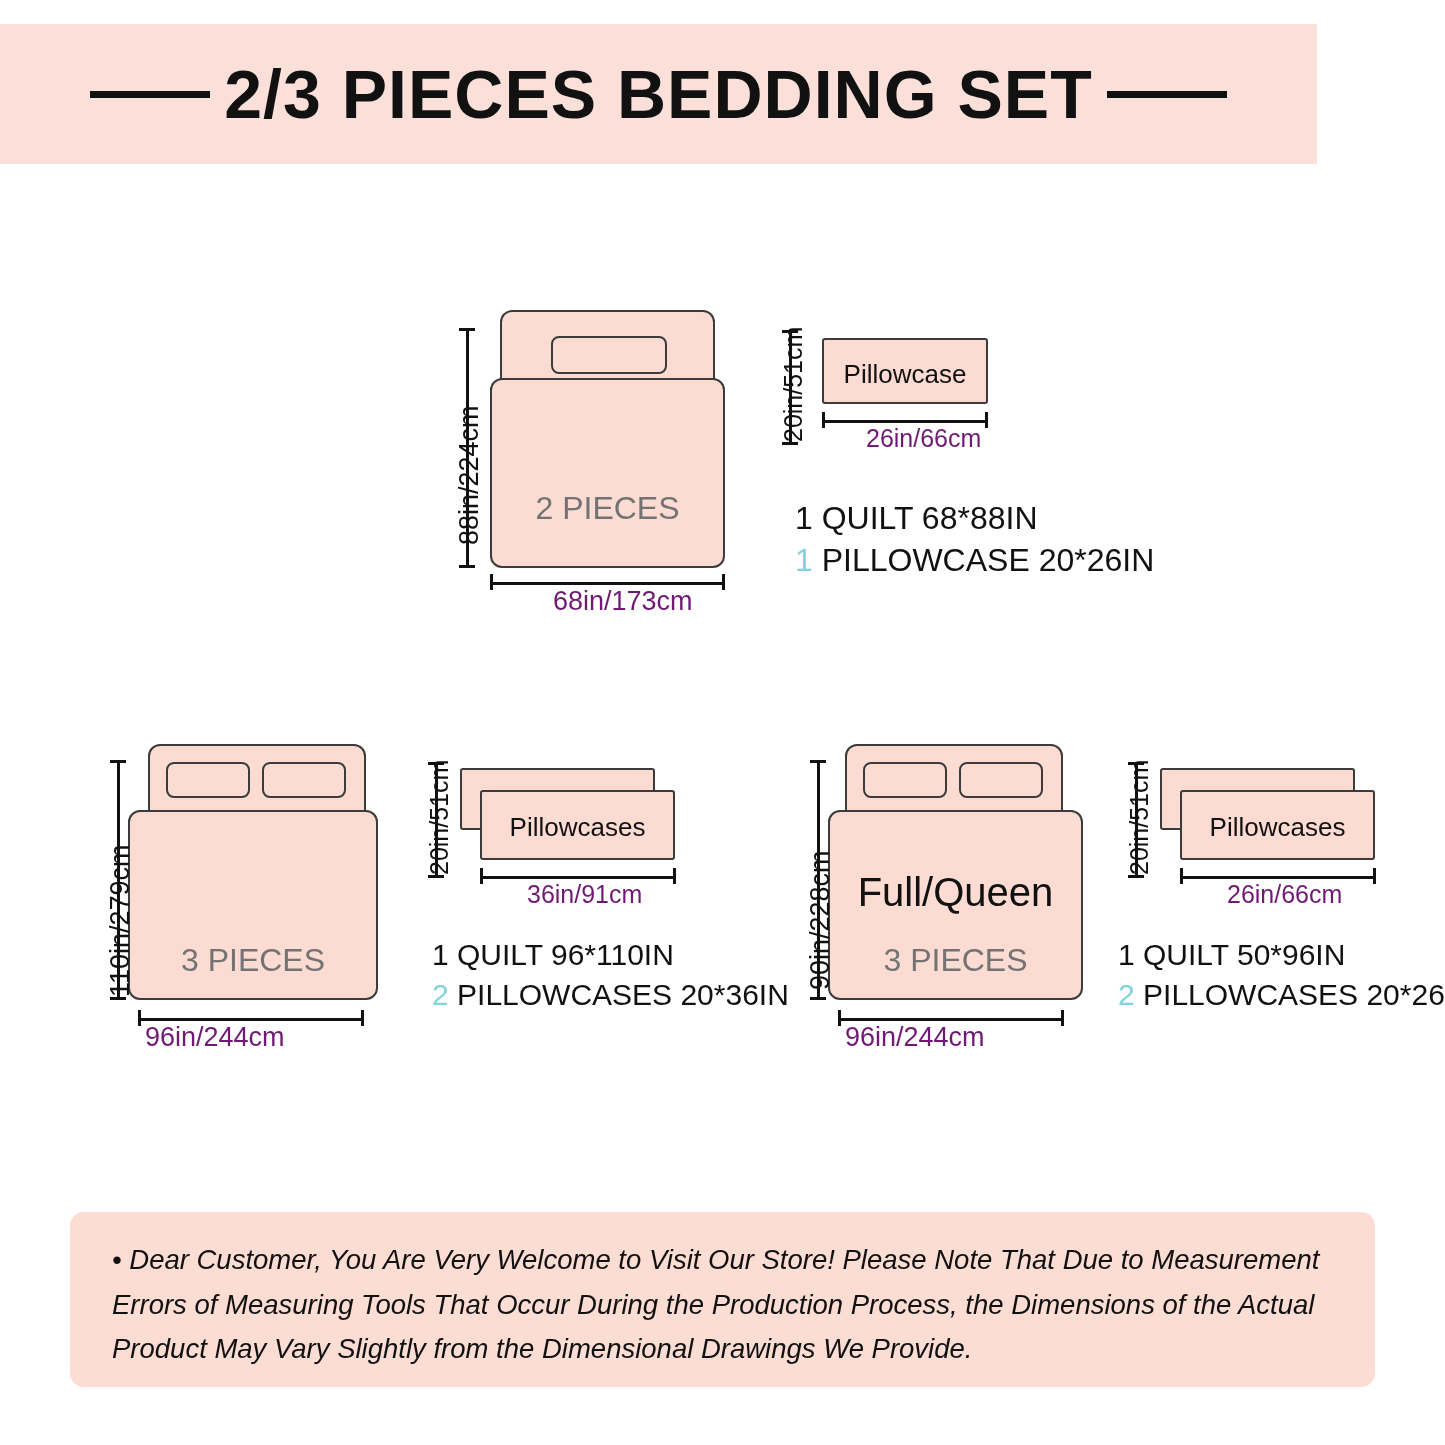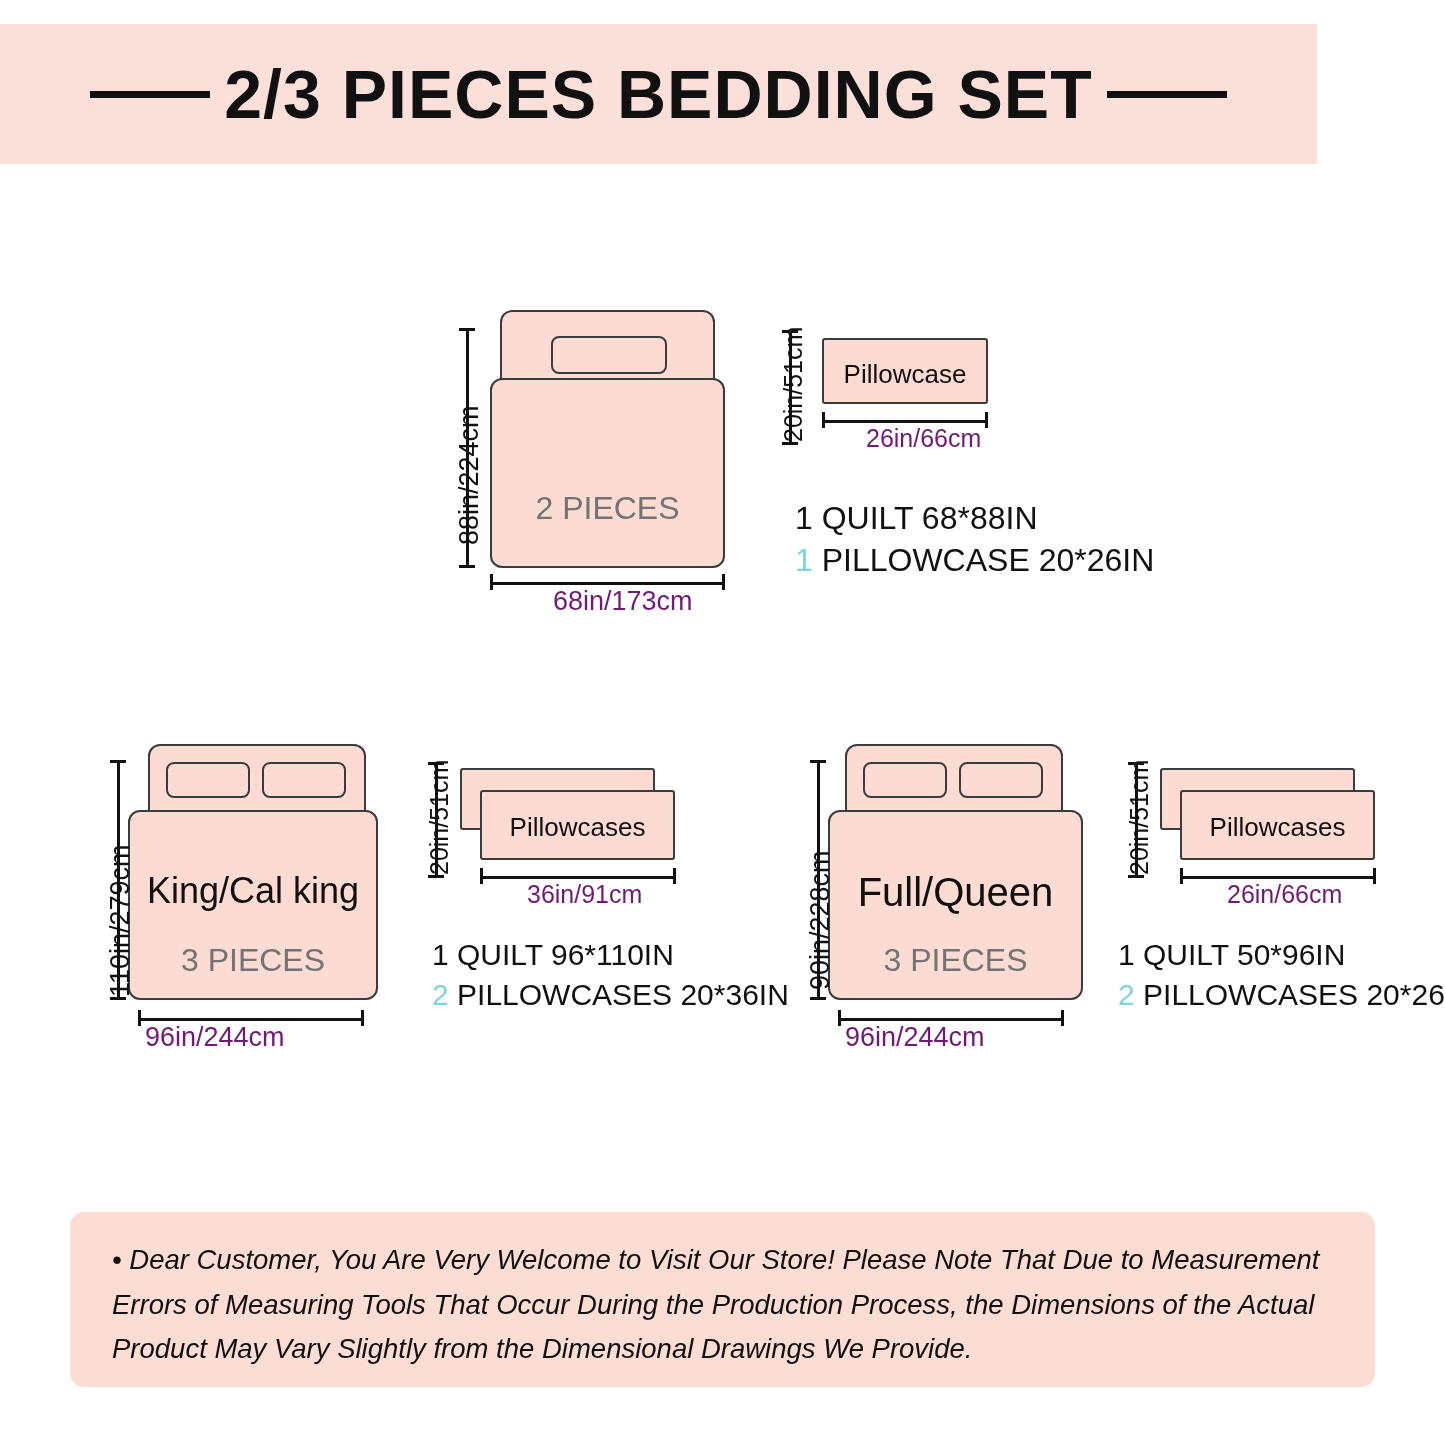--- a/index.html
+++ b/index.html
@@ -207,21 +207,20 @@
   </div>
 </div>
 
 <div>
 
   <div class="quilt" style="left:148px; top:744px; width:218px; height:96px;"></div>
   <div class="pillow-shape" style="left:166px; top:762px; width:84px; height:36px; border-radius:8px;"></div>
   <div class="pillow-shape" style="left:262px; top:762px; width:84px; height:36px; border-radius:8px;"></div>
 
   <div class="quilt" style="left:128px; top:810px; width:250px; height:190px;">
-    <div class="bedlabel size-name" style="top:58px; font-size:36px;">King/Cal king</div>
     <div class="bedlabel pieces" style="top:130px;">3 PIECES</div>
   </div>
 
   <div class="dim-v" style="left:117px; top:760px; height:240px;"></div>
   <div class="cap-h" style="left:110px; top:760px;"></div>
   <div class="cap-h" style="left:110px; top:997px;"></div>
   <div class="dim-label-v" style="left:105px; top:997px;">110in/279cm</div>
 
   <div class="dim-h" style="left:138px; top:1018px; width:226px;"></div>
   <div class="cap-v" style="left:138px; top:1010px;"></div>

